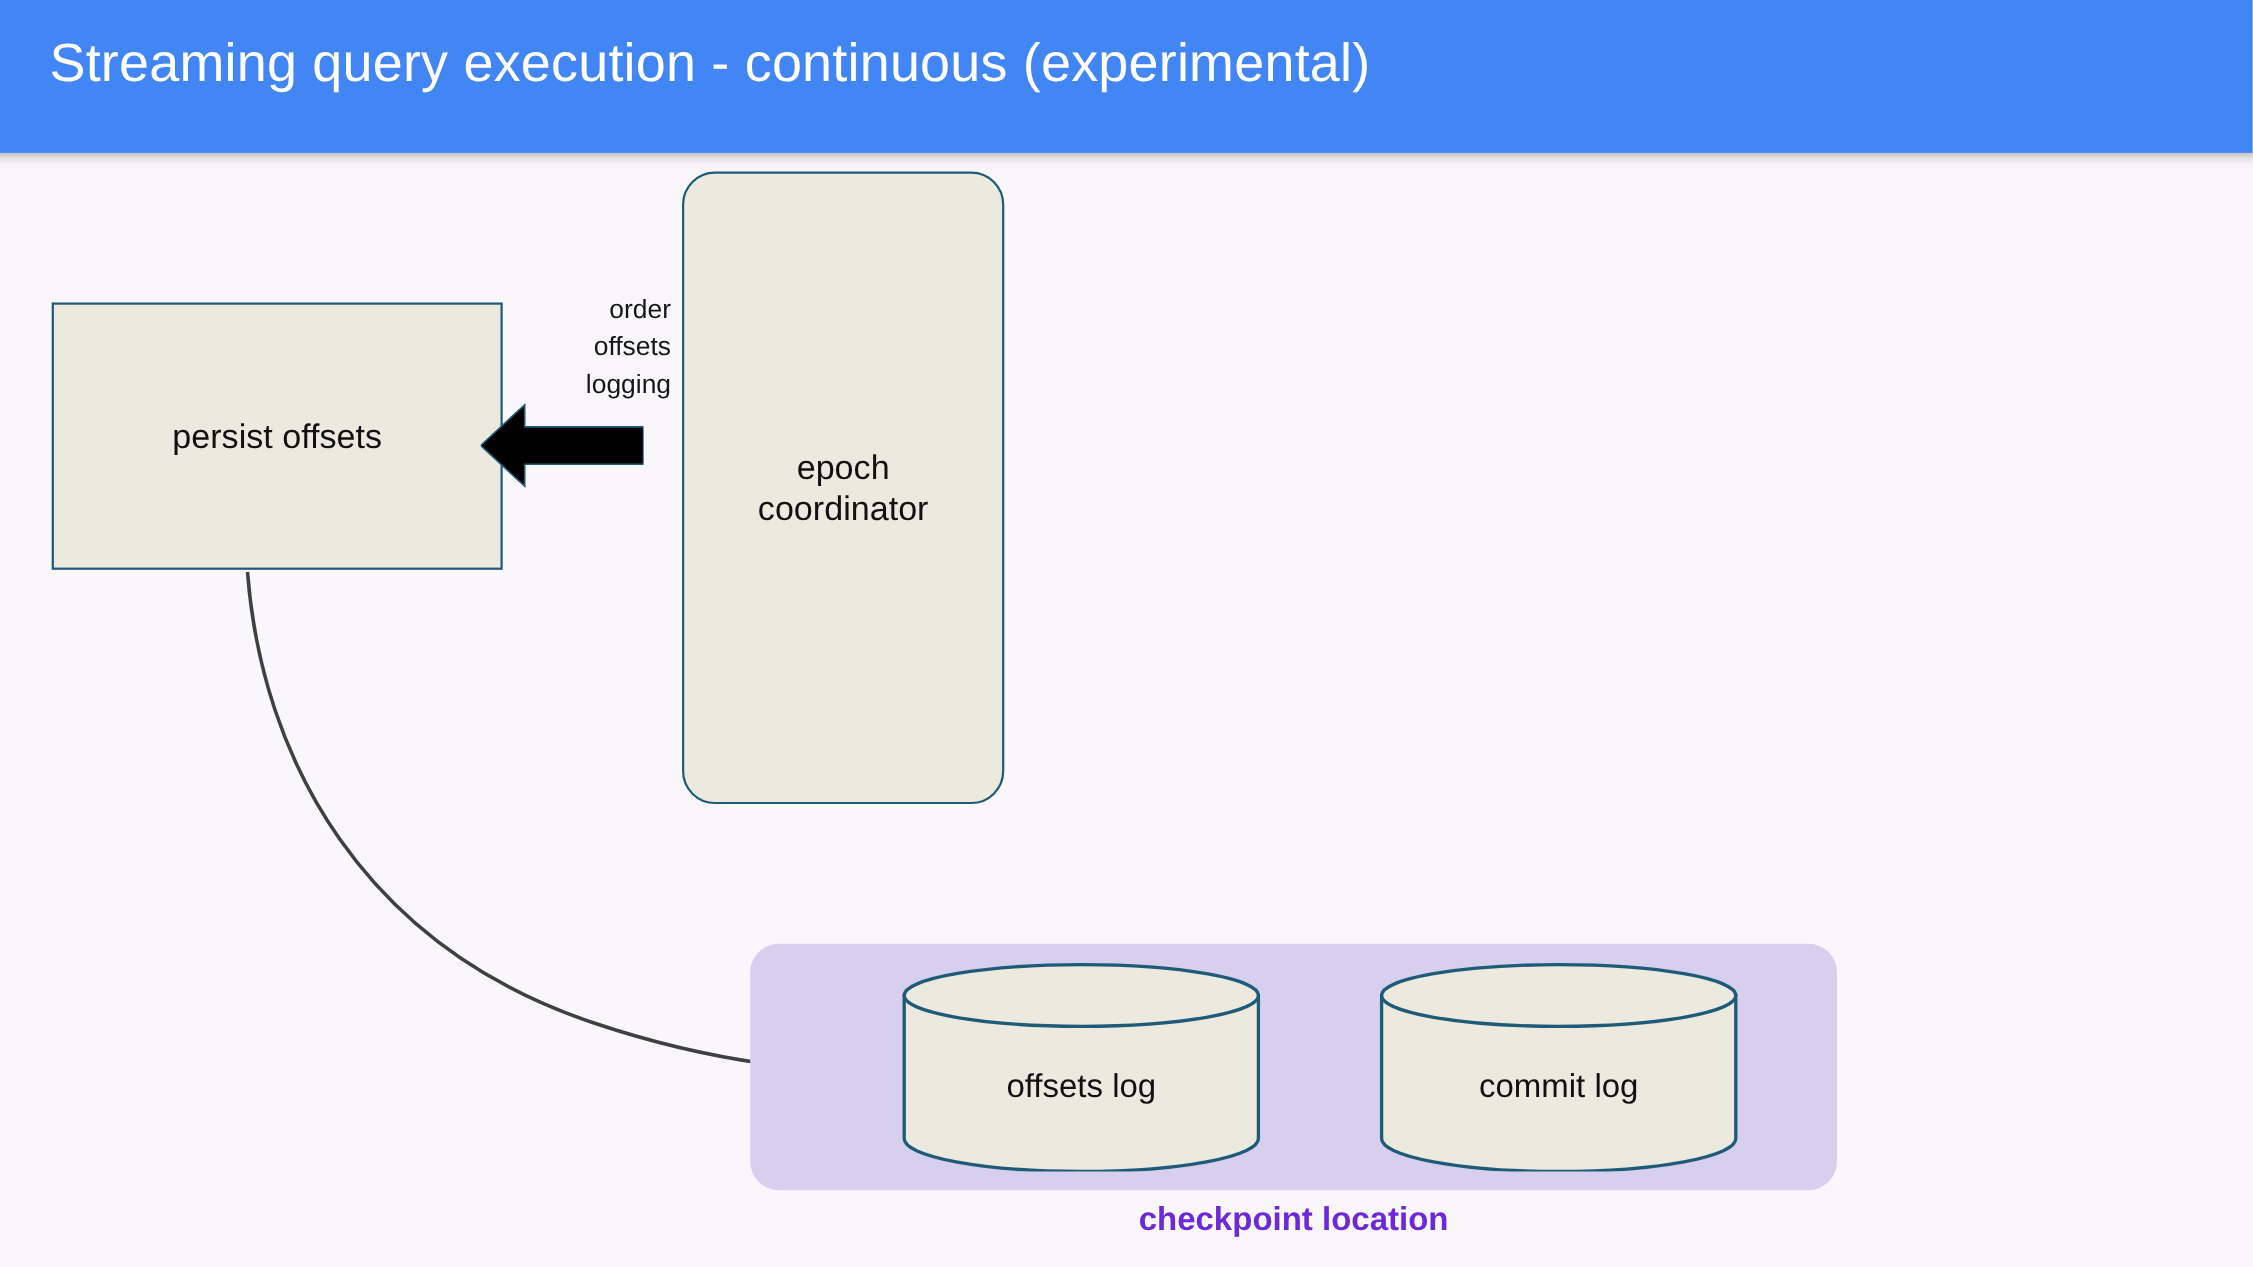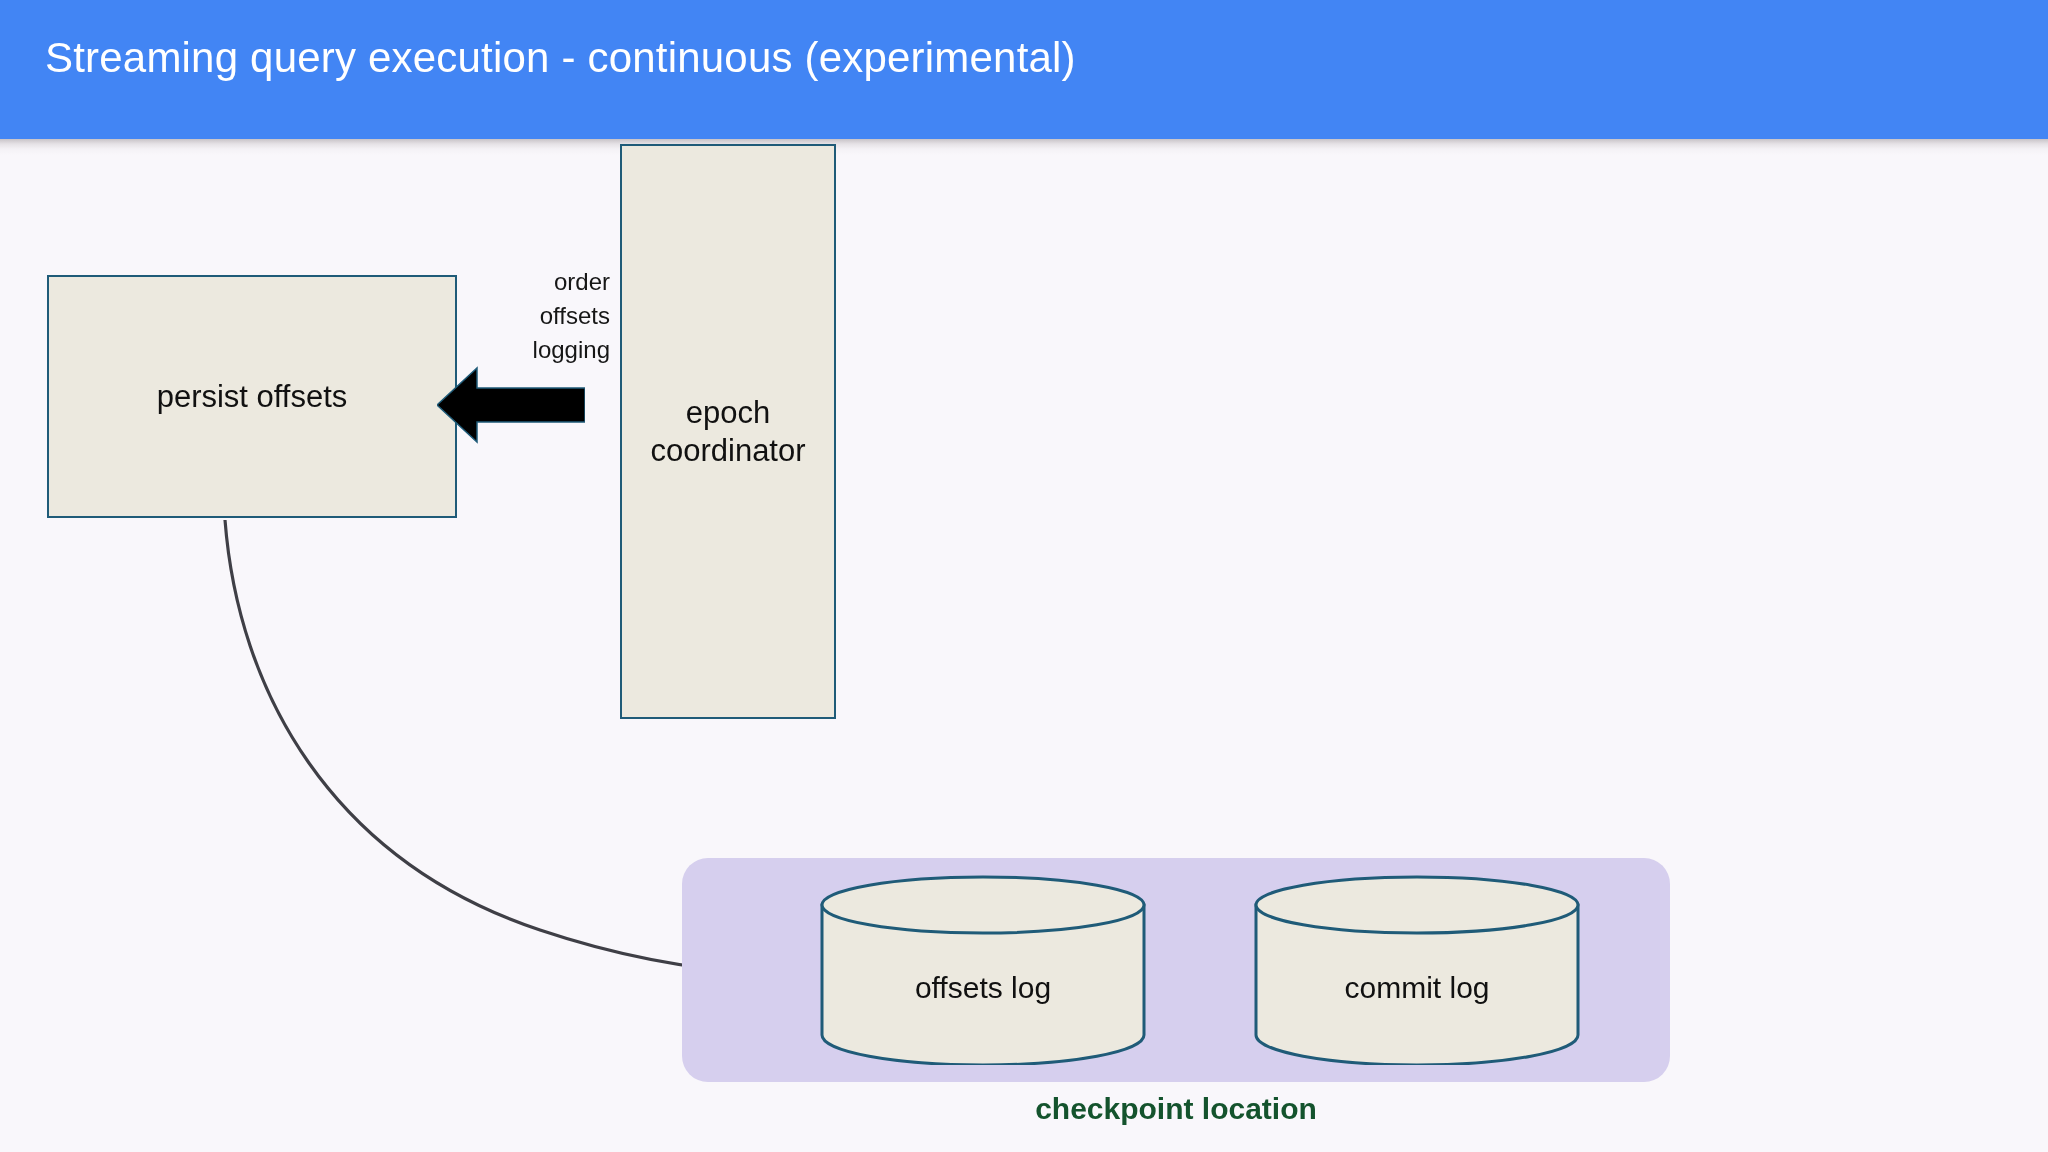--- a/index.html
+++ b/index.html
@@ -30,21 +30,21 @@
     top: 0;
     width: 2048px;
     height: 139px;
     background: #4285f4;
     box-sizing: border-box;
   }
   #header-title {
     position: absolute;
     left: 45px;
     top: 30px;
-    font-size: 42px;
+    font-size: 49px;
     line-height: 56px;
     color: #ffffff;
     font-weight: 400;
     letter-spacing: 0.2px;
     white-space: nowrap;
   }
   #header-shadow {
     position: absolute;
     left: 0;
     top: 139px;
@@ -78,23 +78,24 @@
 
   #persist-offsets-box {
     left: 47px;
     top: 275px;
     width: 410px;
     height: 243px;
   }
 
   #epoch-coordinator-box {
     left: 620px;
-    top: 144px;
-    width: 216px;
+    top: 156px;
+    width: 293px;
     height: 575px;
+    border-radius: 30px;
   }
 
   
   #flow-label {
     position: absolute;
     left: 500px;
     top: 265px;
     width: 110px;
     font-size: 24px;
     line-height: 34px;
@@ -133,21 +134,21 @@
     border-radius: 26px;
   }
   #checkpoint-caption {
     position: absolute;
     left: 682px;
     top: 1092px;
     width: 988px;
     text-align: center;
     font-size: 30px;
     font-weight: bold;
-    color: #14532d;
+    color: #6d28d9;
   }
 
   
   .cylinder {
     position: absolute;
     width: 330px;
     height: 190px;
   }
   #offset-log-cylinder { left: 818px; top: 875px; }
   #commit-log-cylinder { left: 1252px; top: 875px; }

